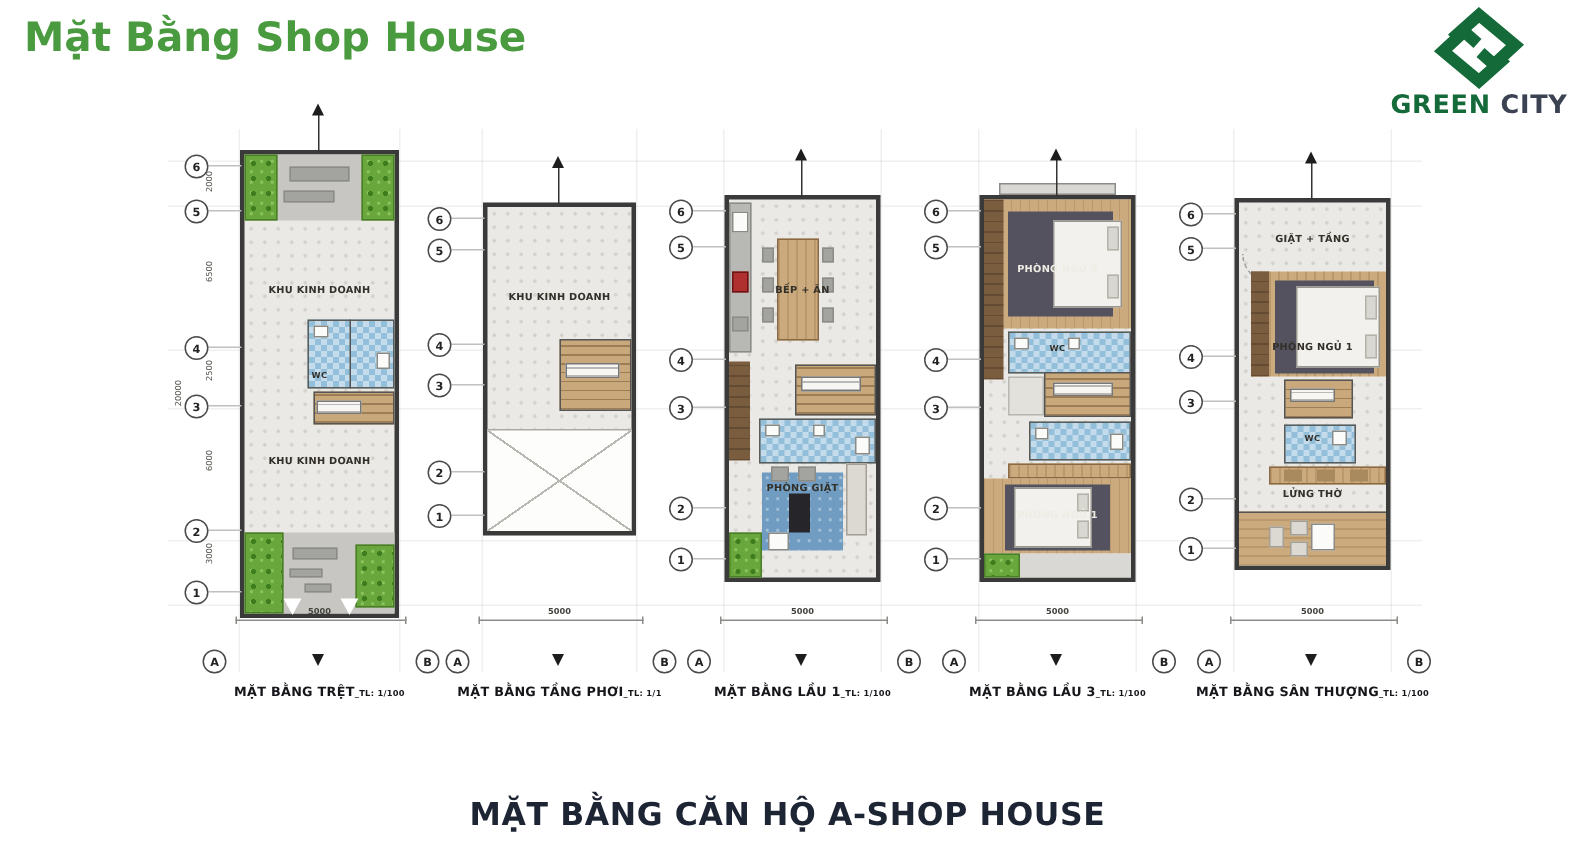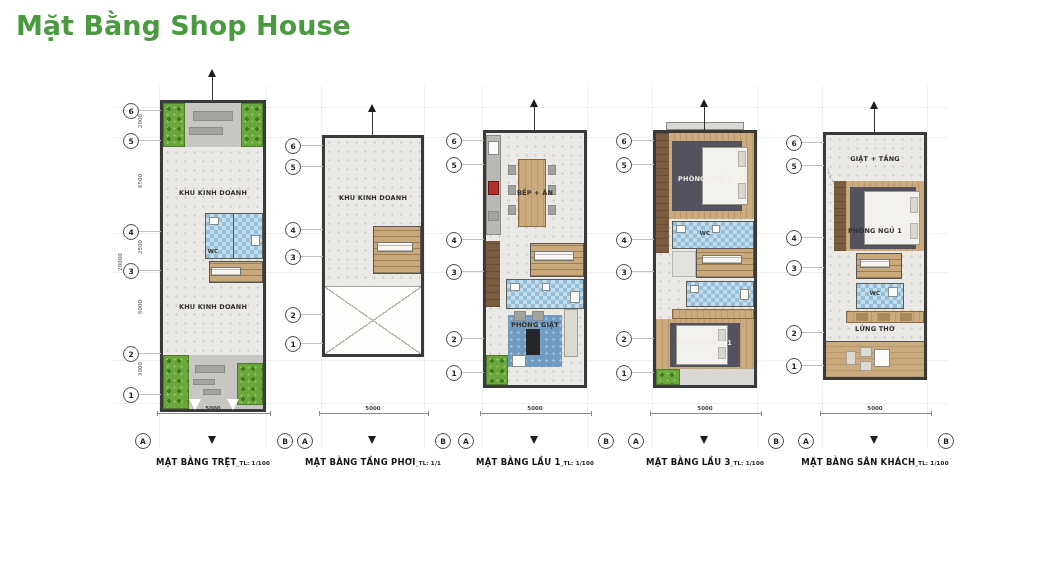--- a/index.html
+++ b/index.html
@@ -73,20 +73,27 @@
   .caption{position:absolute;text-align:center;font-size:8.5px;font-weight:bold;color:#15151a;letter-spacing:.2px;white-space:nowrap;}
   .cap-scale{font-size:5.5px;}
 </style>
 </head>
 <body>
 
 <div id="stage" class="abs" style="left:0;top:0;width:1050px;height:565px">
 
   <div class="header-title">Mặt Bằng Shop House</div>
 
+  <div class="logo">
+    <svg width="66" height="56" viewBox="0 0 64 56">
+      <polyline points="14,22 32,6 56,26 42,39 33,31" fill="none" stroke="#146a38" stroke-width="8"></polyline>
+      <polyline points="50,34 32,50 8,30 22,17 31,25" fill="none" stroke="#146a38" stroke-width="8"></polyline>
+    </svg>
+    <div class="logo-text"><span class="logo-green">GREEN</span> <span class="logo-dark">CITY</span></div>
+  </div>
 
   <div class="hline" style="top:107px"></div>
   <div class="hline" style="top:137px"></div>
   <div class="hline" style="top:233px"></div>
   <div class="hline" style="top:272px"></div>
   <div class="hline" style="top:360px"></div>
   <div class="hline" style="top:403px"></div>
 
   <div class="plan-body floor-tile" id="plan-0" style="left:160px;top:100px;width:106px;height:312px">
     <i class="gray-zone" style="left:0;top:0;width:100px;height:44px"></i>
@@ -305,22 +312,23 @@
       <div class="dimlabel" style="left:0;right:0;top:270px">5000</div>
       <div class="tarrow-line" style="left:48px;top:-28px;height:26px"></div>
       <div class="tarrow-head" style="left:44px;top:-34px"></div>
       <div class="barrow-head" style="left:44px;top:301px"></div>
     </div>
 
   <div class="caption" style="left:115px;top:457px;width:196px"><span>MẶT BẰNG TRỆT</span><span class="cap-scale">_TL: 1/100</span></div>
   <div class="caption" style="left:275px;top:457px;width:196px"><span>MẶT BẰNG TẦNG PHƠI</span><span class="cap-scale">_TL: 1/1</span></div>
   <div class="caption" style="left:437px;top:457px;width:196px"><span>MẶT BẰNG LẦU 1</span><span class="cap-scale">_TL: 1/100</span></div>
   <div class="caption" style="left:607px;top:457px;width:196px"><span>MẶT BẰNG LẦU 3</span><span class="cap-scale">_TL: 1/100</span></div>
-  <div class="caption" style="left:777px;top:457px;width:196px"><span>MẶT BẰNG SÂN KHÁCH</span><span class="cap-scale">_TL: 1/100</span></div>
-
+  <div class="caption" style="left:777px;top:457px;width:196px"><span>MẶT BẰNG SÂN THƯỢNG</span><span class="cap-scale">_TL: 1/100</span></div>
+
+  <div class="footer-title">MẶT BẰNG CĂN HỘ A-SHOP HOUSE</div>
 <div class="vline" style="left:159px;top:86px;height:362px"></div>
     <div class="vline" style="left:266px;top:86px;height:362px"></div>
     <div class="vline" style="left:321px;top:86px;height:362px"></div>
     <div class="vline" style="left:424px;top:86px;height:362px"></div>
     <div class="vline" style="left:482px;top:86px;height:362px"></div>
     <div class="vline" style="left:587px;top:86px;height:362px"></div>
     <div class="vline" style="left:652px;top:86px;height:362px"></div>
     <div class="vline" style="left:757px;top:86px;height:362px"></div>
     <div class="vline" style="left:822px;top:86px;height:362px"></div>
     <div class="vline" style="left:927px;top:86px;height:362px"></div>

